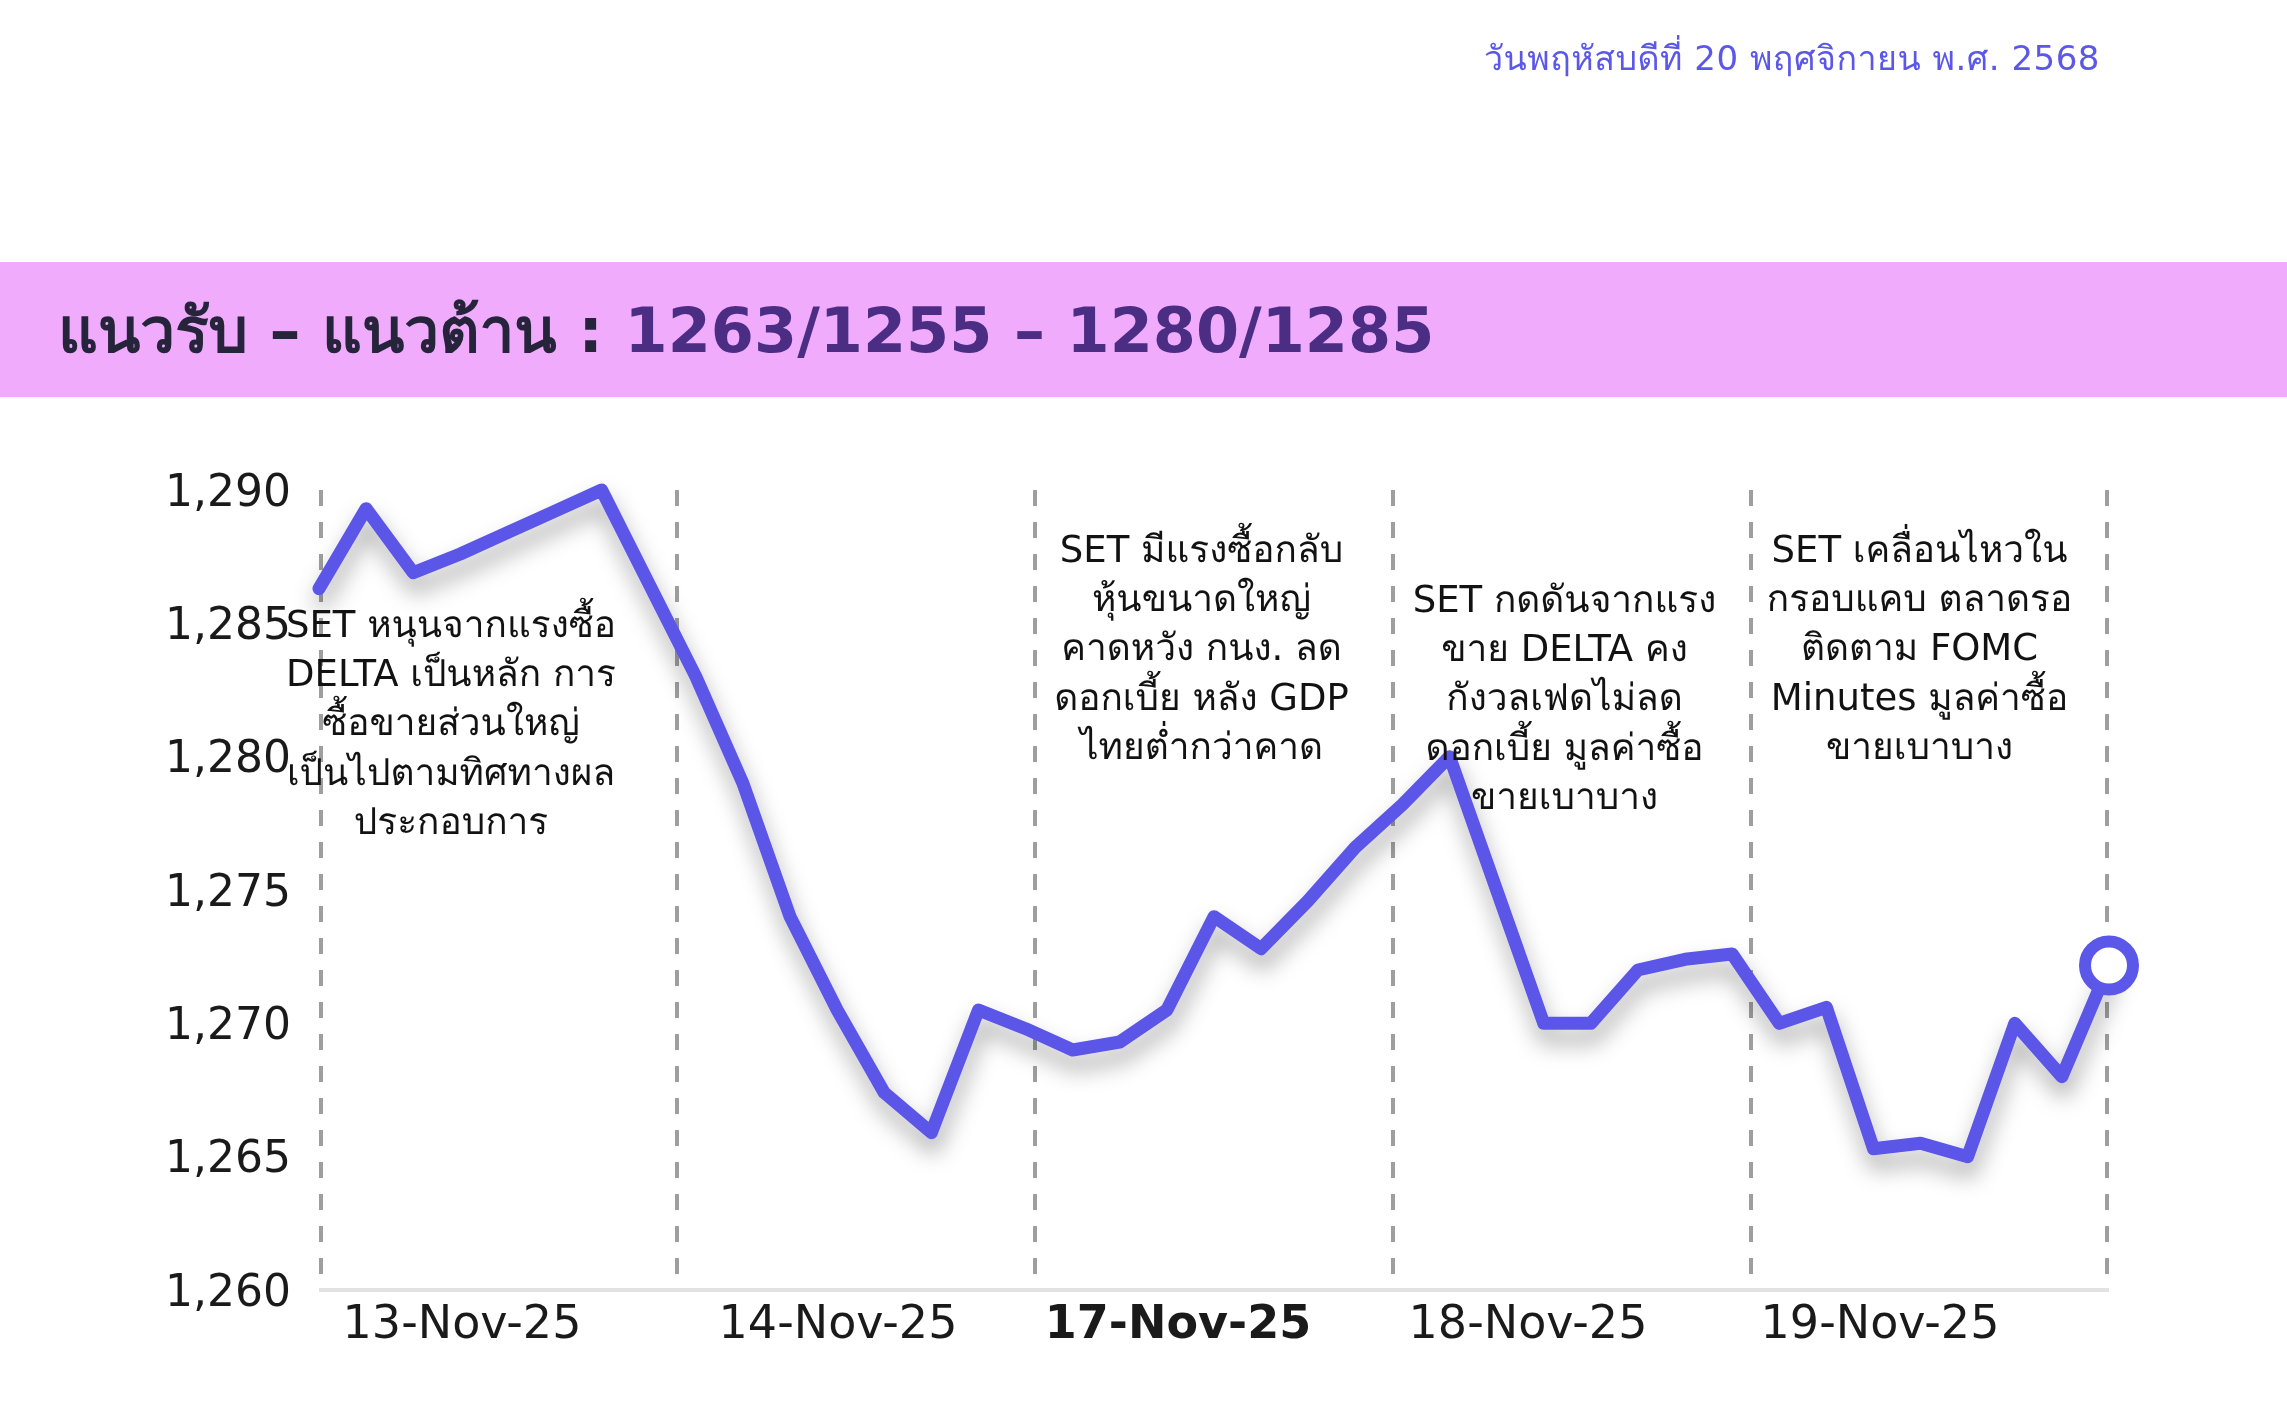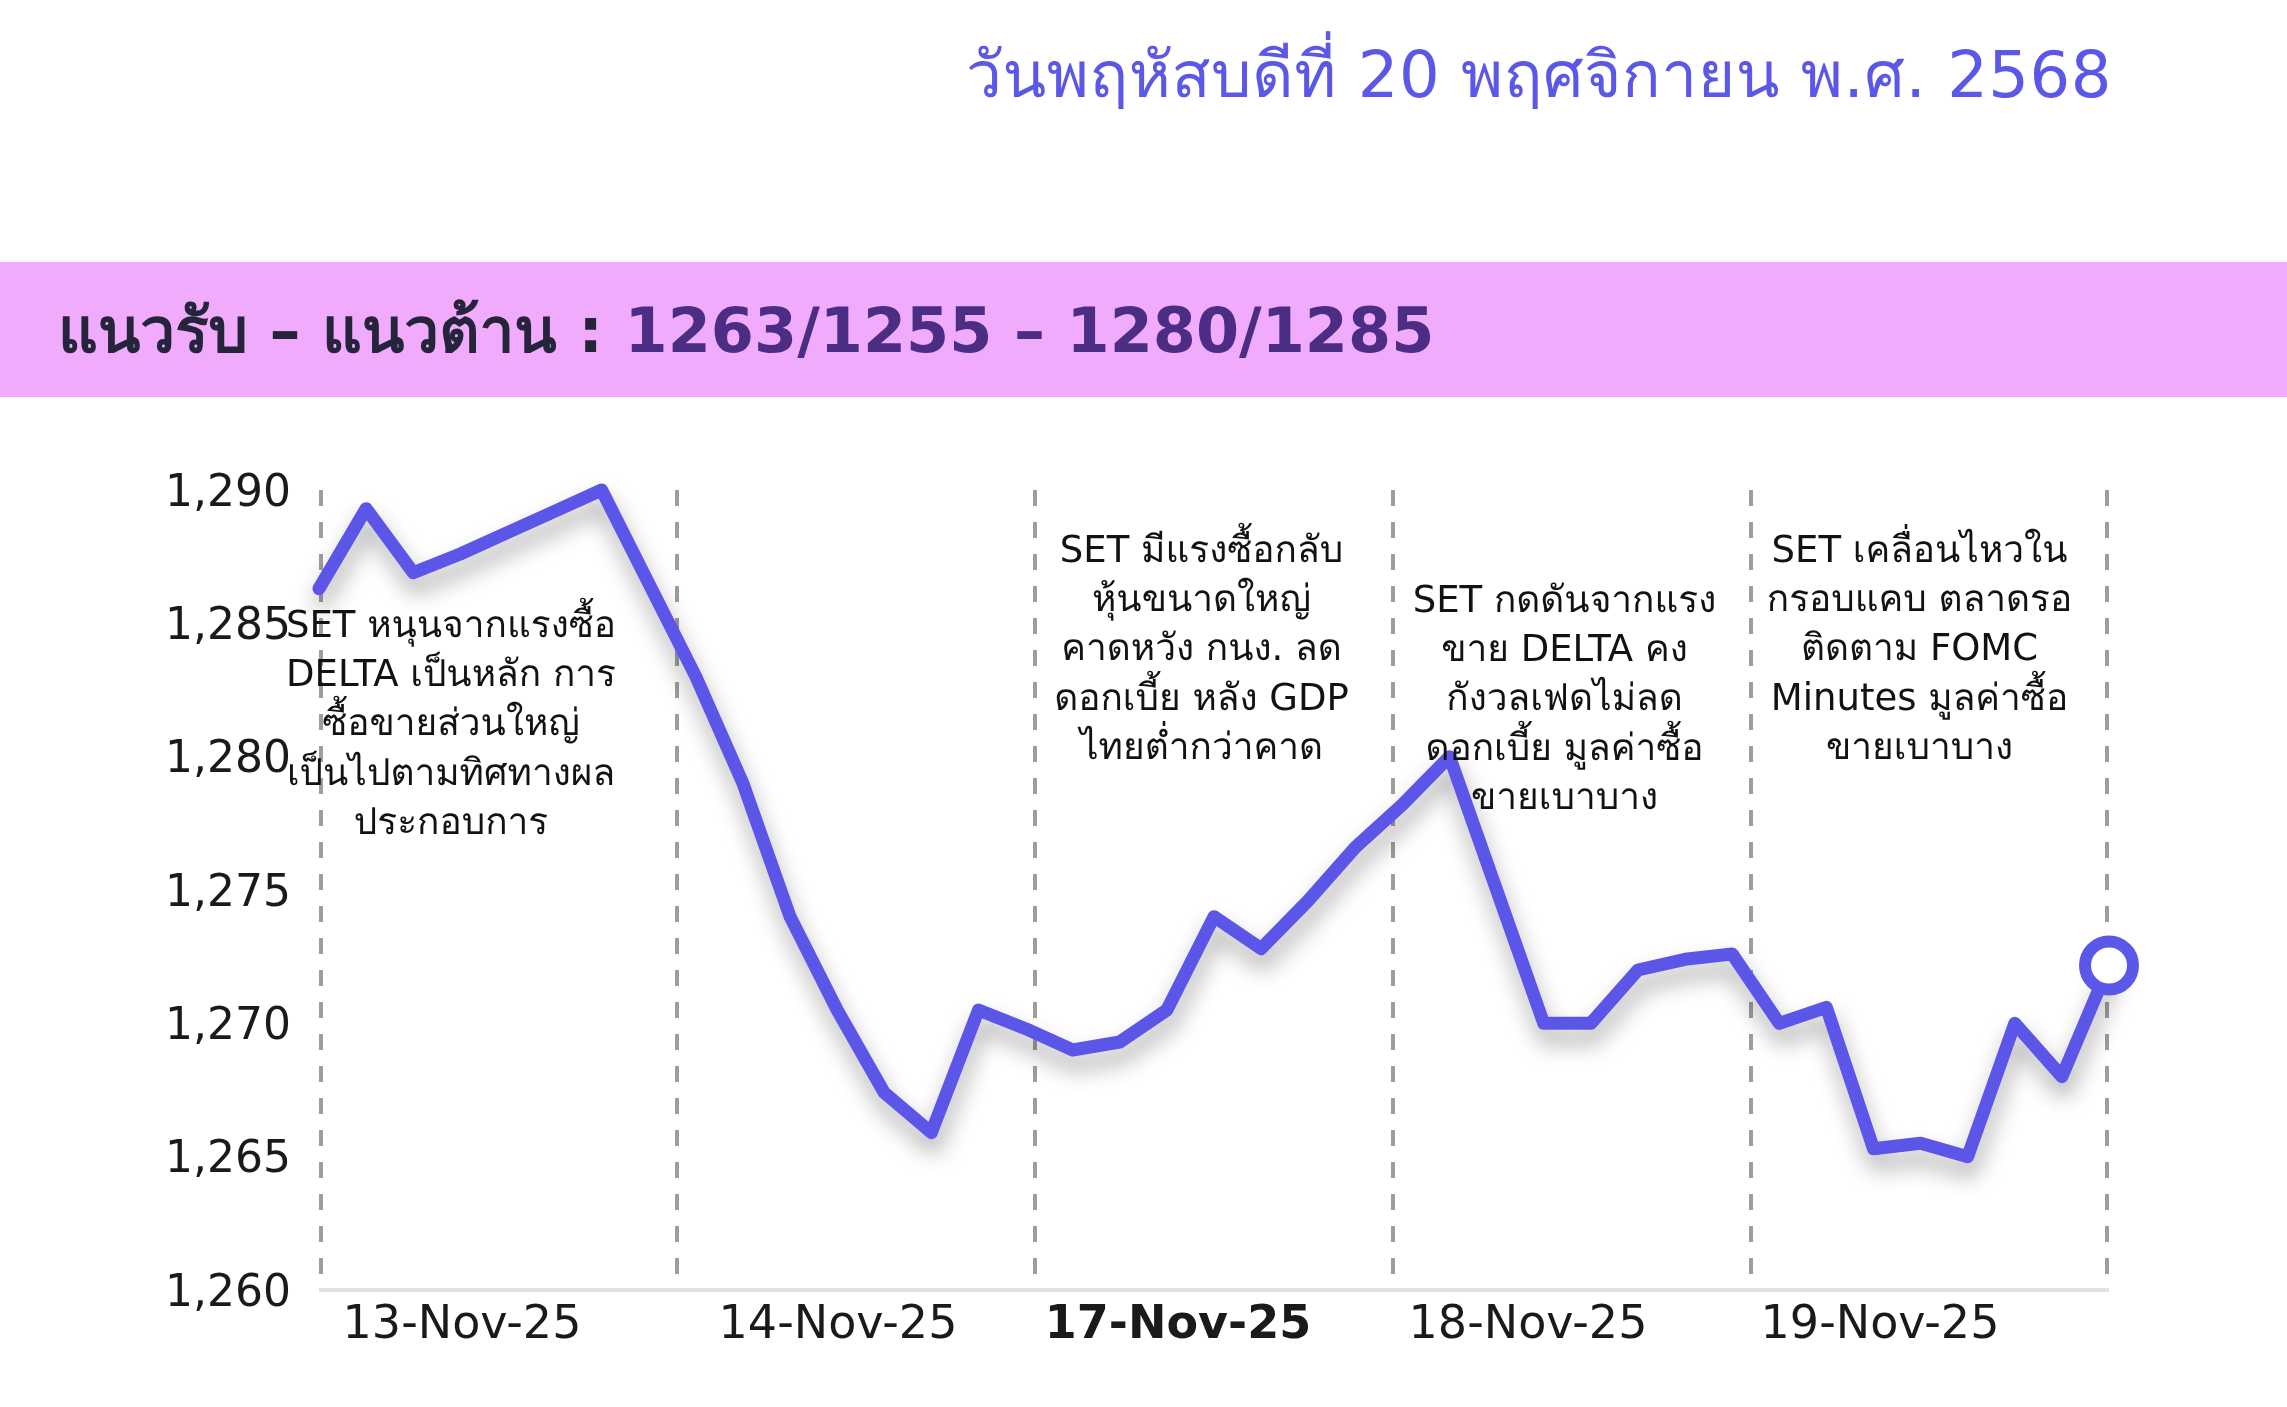--- a/index.html
+++ b/index.html
@@ -16,26 +16,25 @@
     -webkit-font-smoothing: antialiased;
   }
 
   
   #header-date {
     position: absolute;
     top: 40px;
     left: 0;
     width: 2100px;
     text-align: right;
-    font-size: 64px;
+    font-size: 34px;
     color: #5B57E8;
     letter-spacing: 0.5px;
     white-space: nowrap;
     line-height: 1.1;
-    padding-left: 12px;
   }
 
   
   #title-band {
     position: absolute;
     top: 262px;
     left: 0;
     width: 2287px;
     height: 135px;
     background: #f0abfc;

